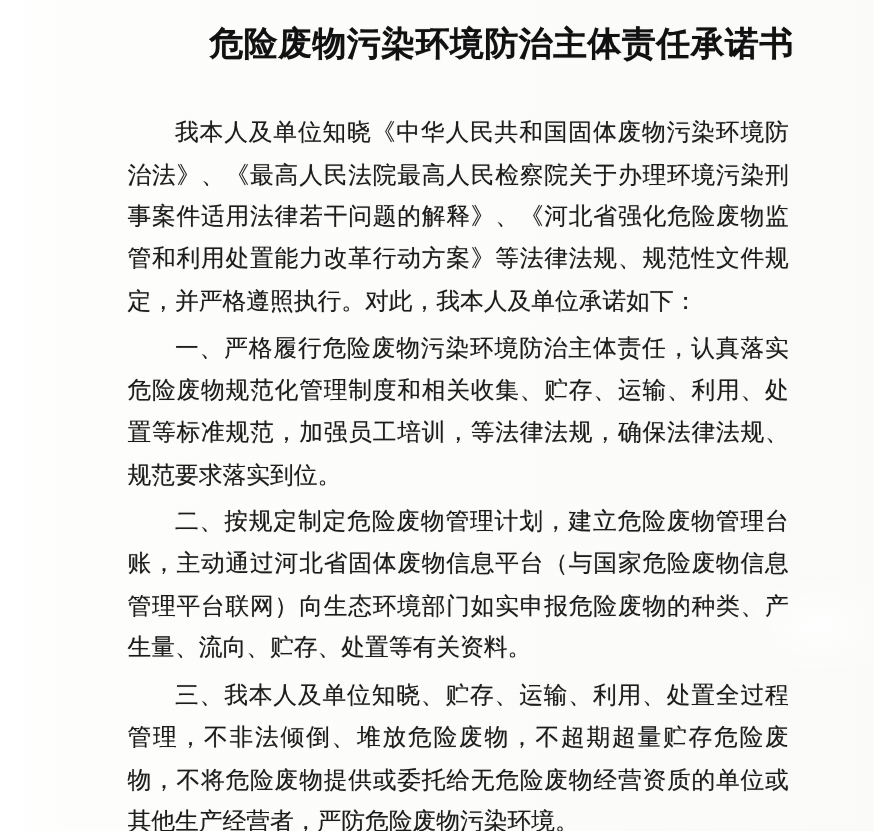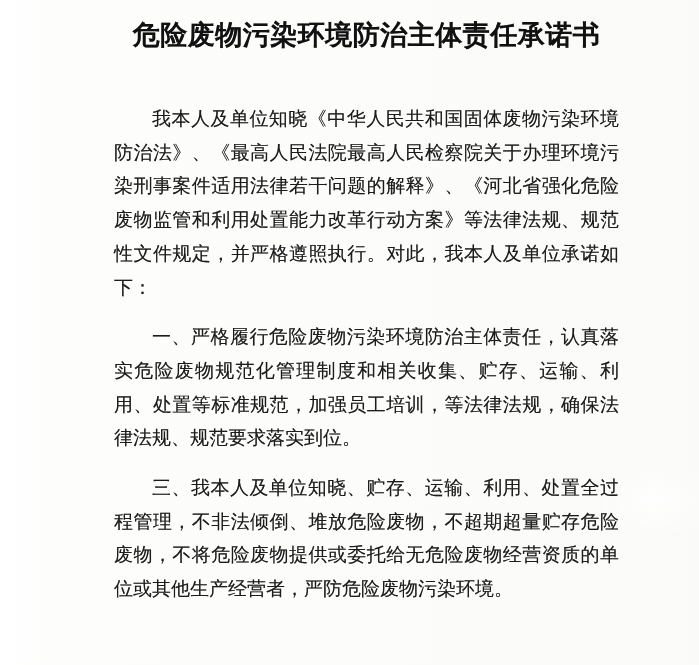--- a/index.html
+++ b/index.html
@@ -19,51 +19,52 @@
     height: 665px;
     background:
       radial-gradient(ellipse 90px 60px at 655px 500px, rgba(255,255,255,0.9), rgba(255,255,255,0) 70%),
       linear-gradient(90deg, #ffffff 0px, #fdfdfc 60px, #fcfcfb 400px, #fafaf8 699px);
   }
   .doc-title {
     position: absolute;
     left: 98px;
     top: 17px;
     width: 537px;
-    text-align: center;
+    text-align: right;
     font-size: 27px;
     font-weight: bold;
     letter-spacing: 0.5px;
     color: #111111;
     text-shadow: 0 0 0.6px rgba(20,20,20,0.55);
     white-space: nowrap;
   }
   .doc-body {
     position: absolute;
     left: 98px;
     top: 86px;
     width: 537px;
     font-size: 19px;
     line-height: 33.7px;
     color: var(--ink, #1c1c1c);
     text-align: justify;
     text-justify: inter-ideograph;
     text-shadow: 0 0 0.6px rgba(30,30,30,0.5);
   }
   .doc-body p {
-    margin: 16px;
+    margin: 4px;
     padding: 0;
     text-indent: 2em;
     word-break: break-all;
   }
 </style>
 </head>
 <body>
 
 <div class="page">
   <div class="doc-title">危险废物污染环境防治主体责任承诺书</div>
 
   <div class="doc-body">
     <p>我本人及单位知晓《中华人民共和国固体废物污染环境防治法》、《最高人民法院最高人民检察院关于办理环境污染刑事案件适用法律若干问题的解释》、《河北省强化危险废物监管和利用处置能力改革行动方案》等法律法规、规范性文件规定，并严格遵照执行。对此，我本人及单位承诺如下：</p>
     <p>一、严格履行危险废物污染环境防治主体责任，认真落实危险废物规范化管理制度和相关收集、贮存、运输、利用、处置等标准规范，加强员工培训，等法律法规，确保法律法规、规范要求落实到位。</p>
+    <p>二、按规定制定危险废物管理计划，建立危险废物管理台账，主动通过河北省固体废物信息平台（与国家危险废物信息管理平台联网）向生态环境部门如实申报危险废物的种类、产生量、流向、贮存、处置等有关资料。</p>
     <p>三、我本人及单位知晓、贮存、运输、利用、处置全过程管理，不非法倾倒、堆放危险废物，不超期超量贮存危险废物，不将危险废物提供或委托给无危险废物经营资质的单位或其他生产经营者，严防危险废物污染环境。</p>
   </div>
 </div>
 
 </body></html>

